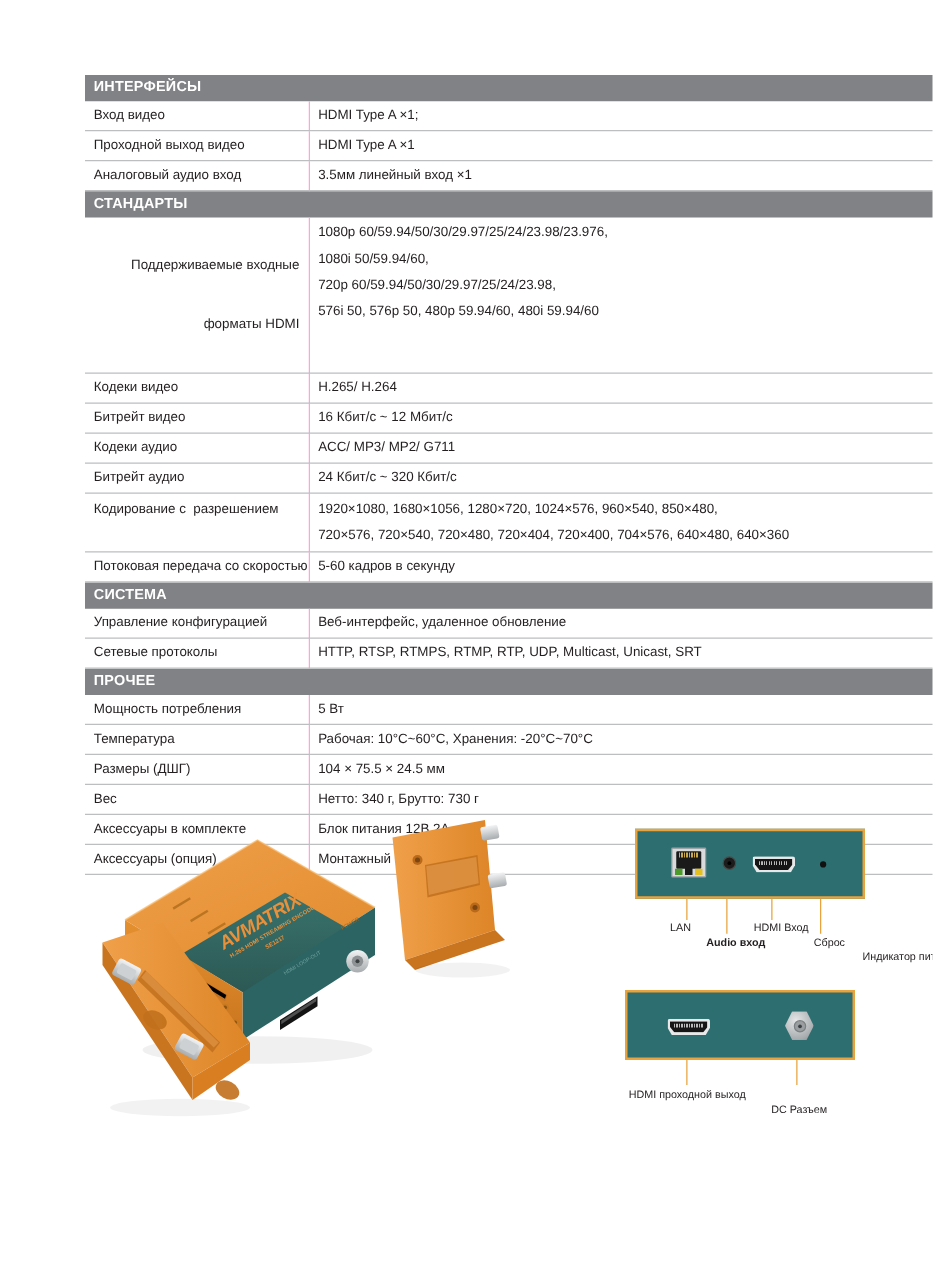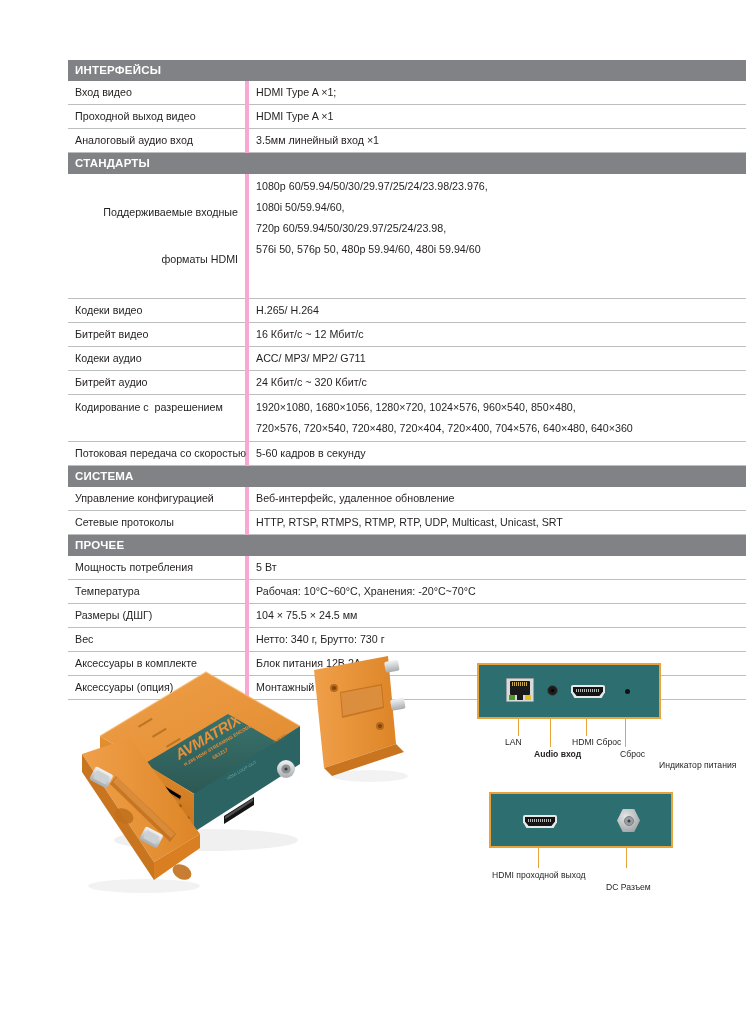--- a/index.html
+++ b/index.html
@@ -38,21 +38,21 @@
   }
   .row td{
     border-bottom:1px solid #bcbec0;
     font-size:10.7px;
     line-height:13px;
     padding:5px 7px 5px 7px;
     color:#231f20;
   }
   .row td.k{
     width:179px;
-    border-right:4px solid #f9a8d4;
+    border-right:1px solid #f9a8d4;
     white-space:pre;
   }
   .row td.v{
     width:512px;
   }
   .row.multi td{
     padding-top:6px;
     padding-bottom:6px;
   }
   .vline{ display:block; }
@@ -62,22 +62,22 @@
 
   
   .photo{
     position:absolute;
     left:78px; top:648px;
     width:340px; height:250px;
   }
 
   
   .panel-block{ position:absolute; }
-  .panel-front{ left:477px; top:663px; }
-  .panel-rear { left:489px; top:792px;text-decoration:underline; }
+  .panel-front{ left:508px; top:663px; }
+  .panel-rear { left:500px; top:792px;text-decoration:underline; }
 
   .panel-case{
     position:relative;
     border:2px solid #e8a33d;
     background:#2d6f70;
     box-sizing:border-box;
   }
   .panel-front .panel-case{ width:184px; height:56px; }
   .panel-rear  .panel-case{ width:184px; height:56px; }
 
@@ -408,21 +408,21 @@
     <div class="reset-led" style="left:146px;top:24px;"></div>
   </div>
 
   <div class="callout-line" style="left:41px;  top:56px; height:17px;"></div>
   <div class="callout-line" style="left:73px;  top:56px; height:28px;"></div>
   <div class="callout-line" style="left:109px; top:56px; height:17px;"></div>
   <div class="callout-line" style="left:148px; top:56px; height:28px;"></div>
 
   <span class="callout-text" style="left:28px; top:74px;">LAN</span>
   <span class="callout-text" style="left:57px; top:86px;font-weight:bold;">Audio вход</span>
-  <span class="callout-text" style="left:95px; top:74px;">HDMI Сброс</span>
+  <span class="callout-text" style="left:95px; top:74px;">HDMI Вход</span>
   <span class="callout-text" style="left:143px; top:86px;">Сброс</span>
   <span class="callout-text" style="left:143px; top:97px;margin-left:39px;">Индикатор питания</span>
 </div>
 
 <div class="panel-block panel-rear">
   <div class="panel-case">
     <div class="hdmi" style="left:32px;top:21px;">
       <div class="inner"></div>
         <div class="pins"></div>
     </div>

